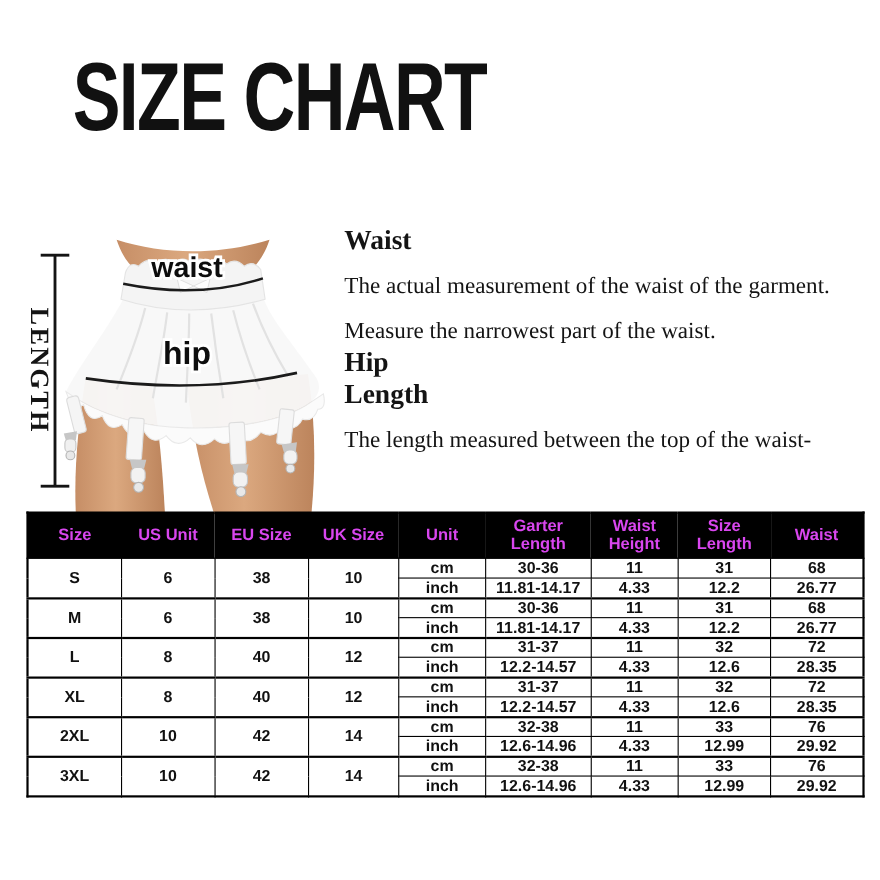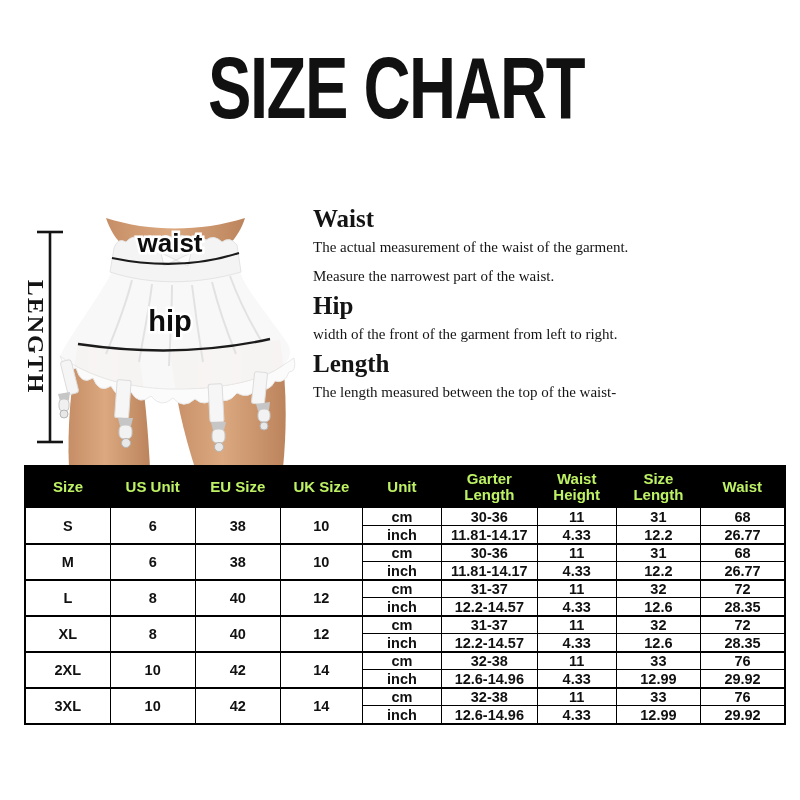--- a/index.html
+++ b/index.html
@@ -2,44 +2,44 @@
 <html><head>
 <meta charset="utf-8">
 <style>
   * { margin:0; padding:0; box-sizing:border-box; }
   html,body { background:#fff; }
   .page {
     position:relative; width:800px; height:800px; background:#ffffff;
     overflow:hidden; font-family:"Liberation Sans", sans-serif;
   }
   
-  .title-wrap { position:absolute; top:44px; left:0; width:791px; text-align:center; }
+  .title-wrap { position:absolute; top:44px; left:0; width:791px; }
   .title-wrap span {
     display:inline-block; font-size:88px; font-weight:700; line-height:1;
     color:#111; letter-spacing:-2px; transform:scaleX(0.74);
     font-family:"Liberation Sans", sans-serif; white-space:nowrap;
   }
   
   .figure { position:absolute; left:20px; top:192px; width:312px; height:276px; }
   .figure svg { display:block; width:100%; height:100%; }
   
   .descs {
     position:absolute; left:313px; top:204px; width:482px;
     font-family:"Liberation Serif", serif; color:#141414;
   }
   .desc-heading { font-size:25px; font-weight:700; line-height:29px; white-space:nowrap; }
-  .desc-line { font-size:15px; line-height:29px; white-space:nowrap; }
+  .desc-line { font-size:21px; line-height:29px; white-space:nowrap;margin-top:12px; }
   
   .size-table {
     position:absolute; left:24px; top:465px; width:762px;
     border-collapse:collapse; table-layout:fixed;
     border:2px solid #000;
   }
   .size-table th {
-    background:#000; color:#bef264; font-size:15px; font-weight:700;
+    background:#000; color:#d946ef; font-size:15px; font-weight:700;
     line-height:1.08; padding:4px 1px; height:38px; text-align:center;
     font-family:"Liberation Sans", sans-serif;
   }
   .size-table td {
     border:1px solid #000; text-align:center; vertical-align:middle;
     font-size:14.5px; font-weight:700; color:#111; height:18px; padding:0 1px;
     font-family:"Liberation Sans", sans-serif; background:#fff;
   }
   .size-table tr.g td { border-top:2px solid #000; }
 </style>
@@ -125,21 +125,20 @@
       </g>
       <text transform="translate(8 145) rotate(90)" text-anchor="middle" font-family="Liberation Serif, serif" font-size="24" font-weight="700" letter-spacing="2" fill="#141414">LENGTH</text>
     </svg>
   </div>
 
   <div class="descs">
     <div class="desc-heading">Waist</div>
     <div class="desc-line">The actual measurement of the waist of the garment.</div>
     <div class="desc-line">Measure the narrowest part of the waist.</div>
     <div class="desc-heading">Hip</div>
-    <div class="desc-line">width of the front of the garment from left to right.</div>
     <div class="desc-heading">Length</div>
     <div class="desc-line">The length measured between the top of the waist-</div>
   </div>
 
   <table class="size-table">
     <colgroup>
       <col style="width:11.2%">
         <col style="width:11.2%">
         <col style="width:11.2%">
       <col style="width:10.8%">

